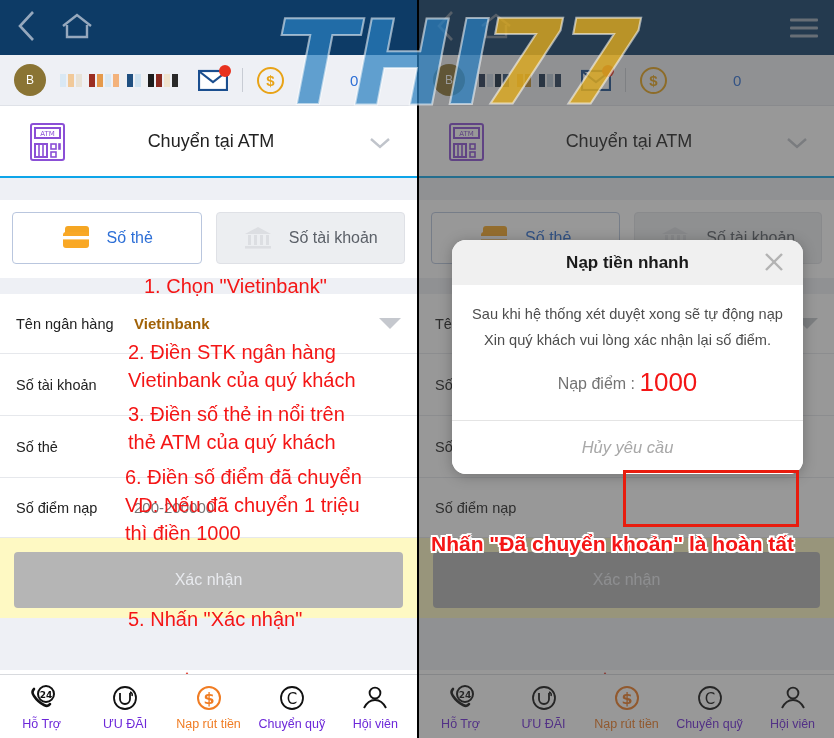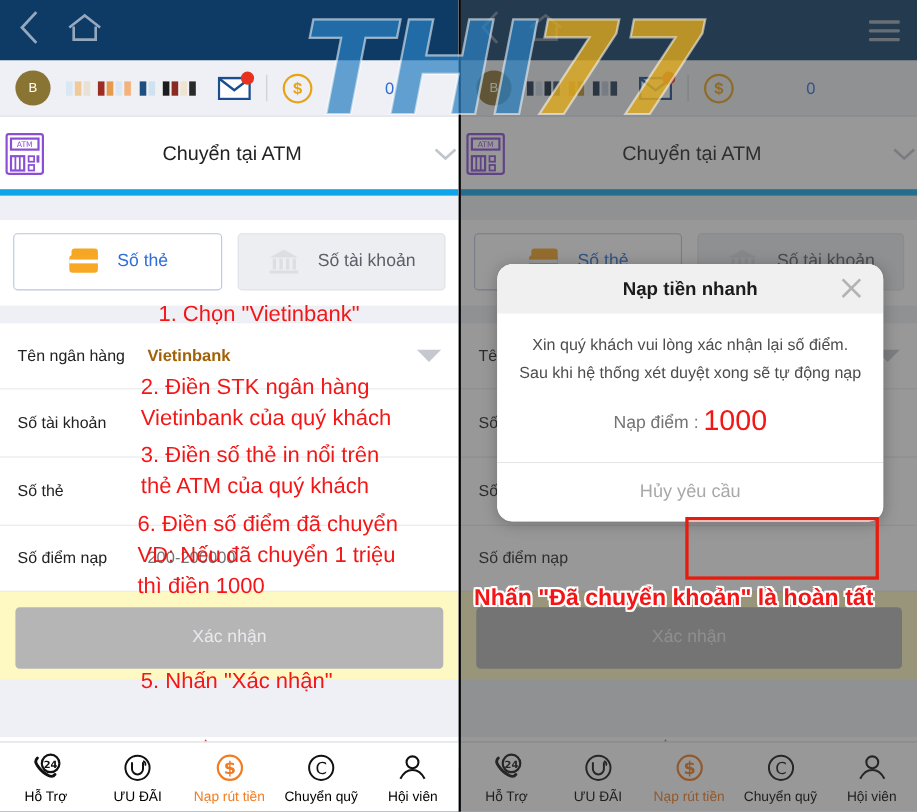--- a/index.html
+++ b/index.html
@@ -40,21 +40,21 @@
   .coin {
     width: 27px; height: 27px; border-radius: 50%; border: 2px solid #e8a317;
     color: #e8a317; font-size: 15px; font-weight: bold; display: flex;
     align-items: center; justify-content: center; flex: none;
   }
   .balance { color: #2d6fd6; font-size: 15px; margin-left: 52px; }
 
   
   .atm-head {
     height: 72px; background: #fff; display: flex; align-items: center;
-    padding: 0 1px; border-bottom: 6px solid #0ea5e9;
+    padding: 0 26px; border-bottom: 2px solid #0ea5e9;
   }
   .atm-ico { width: 47px; height: 47px; flex: none; }
   .atm-title { flex: 1; text-align: center; font-size: 18px; color: #222; margin-left: -20px; }
   .chev { width: 22px; height: 12px; flex: none; }
   .gap-strip { height: 22px; background: #eef0f5; }
 
   
   .tabs { display: flex; gap: 14px; padding: 12px 12px 14px 12px; background: #fff; }
   .tab {
     flex: 1; height: 52px; border: 1px solid #b9c6de; border-radius: 4px;
@@ -95,21 +95,21 @@
   .warn-txt { font-size: 14px; color: #222; }
 
   
   .botnav {
     position: absolute; left: 0; bottom: 0; width: 100%; height: 64px;
     background: #fff; border-top: 1px solid #d8dade; display: flex;
     align-items: center;
   }
   .bn { flex: 1; display: flex; flex-direction: column; align-items: center; gap: 4px; }
   .bn .g { width: 30px; height: 30px; }
-  .bn .t { font-size: 12.5px; color: #000000; white-space: nowrap; }
+  .bn .t { font-size: 12.5px; color: #6d28d9; white-space: nowrap; }
   .bn.active .t { color: #f07c23; }
 
   
   .ann {
     position: absolute; color: #f41616; font-size: 20px; line-height: 28px;
     z-index: 40; white-space: pre; pointer-events: none;
   }
   .ann.stroke {
     color: #f41616;
     text-shadow: -1.6px -1.6px 0 #fff, 1.6px -1.6px 0 #fff,
@@ -137,21 +137,21 @@
     height: 45px; background: #f0f0f0; display: flex; align-items: center;
     justify-content: center; position: relative;
   }
   .modal-title { font-size: 17px; font-weight: bold; color: #1b1b1b; }
   .modal-x { position: absolute; right: 18px; top: 11px; width: 22px; height: 22px; }
   .modal-body { padding: 16px 20px 4px 20px; background: #fff; }
   .modal-body p { font-size: 14.6px; color: #4d4d4d; text-align: center; line-height: 26px; }
   .amt-line { text-align: center; padding: 14px 0 18px 0; }
   .amt-lab { font-size: 16px; color: #737373; }
   .amt-val { font-size: 26px; color: #f41616; margin-left: 0; vertical-align: -2px; }
-  .modal-foot { display: flex; border-top: 1px solid #e4e4e4; height: 54px; }
+  .modal-foot { display: flex; border-top: 1px solid #e4e4e4; height: 54px; font-style: italic; }
   .mbtn { flex: 1; display: flex; align-items: center; justify-content: center;
           font-size: 16.5px; background: #fff; }
   .mbtn.cancel { color: #a8a8a8; }
   .mbtn.ok { color: #1a74d4; font-weight: bold; }
   .ok-ring {
     position: absolute; left: 204px; top: 470px; width: 176px; height: 57px;
     border: 3.5px solid #e81c0e; z-index: 35; pointer-events: none;
   }
 </style>
 </head>
@@ -489,22 +489,22 @@
       <div class="modal-head">
         <span class="modal-title">Nạp tiền nhanh</span>
         <span class="modal-x">
           <svg width="22" height="22" viewBox="0 0 22 22">
             <line x1="3" y1="3" x2="19" y2="19" stroke="#b3b3b3" stroke-width="2.4"></line>
             <line x1="19" y1="3" x2="3" y2="19" stroke="#b3b3b3" stroke-width="2.4"></line>
           </svg>
         </span>
       </div>
       <div class="modal-body">
+        <p>Sau khi hệ thống xét duyệt xong sẽ tự động nạp</p>
         <p>Xin quý khách vui lòng xác nhận lại số điểm.</p>
-        <p>Sau khi hệ thống xét duyệt xong sẽ tự động nạp</p>
         <div class="amt-line">
           <span class="amt-lab">Nạp điểm :</span>
           <span class="amt-val">1000</span>
         </div>
       </div>
       <div class="modal-foot">
         <div class="mbtn cancel">
           <span>Hủy yêu cầu</span>
         </div>
       </div>

